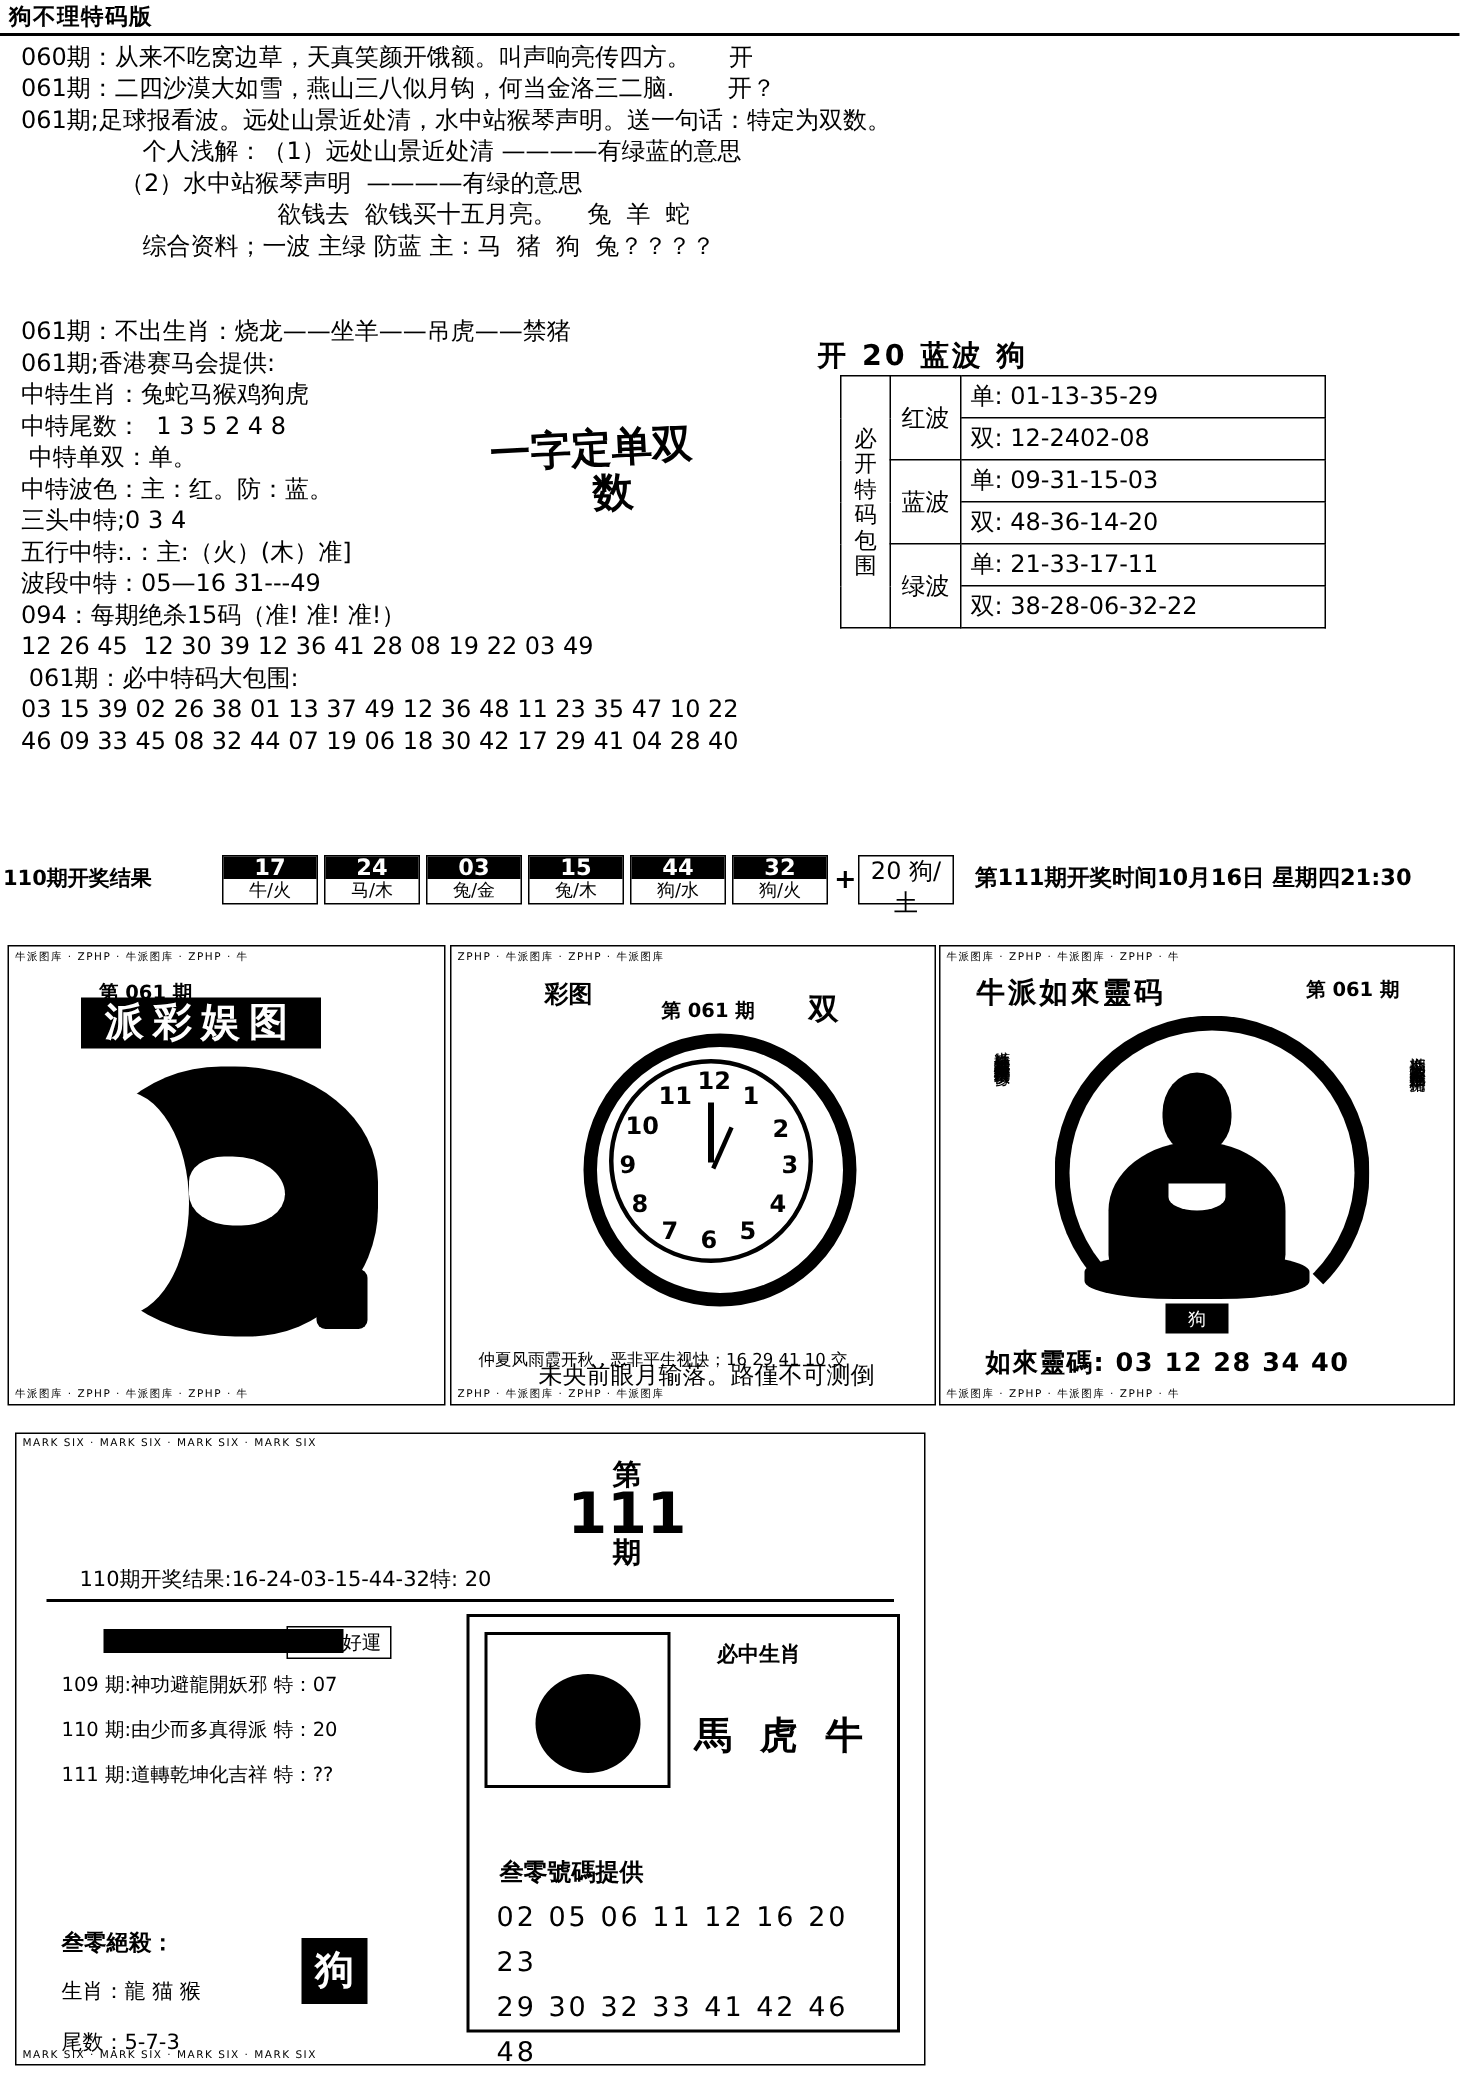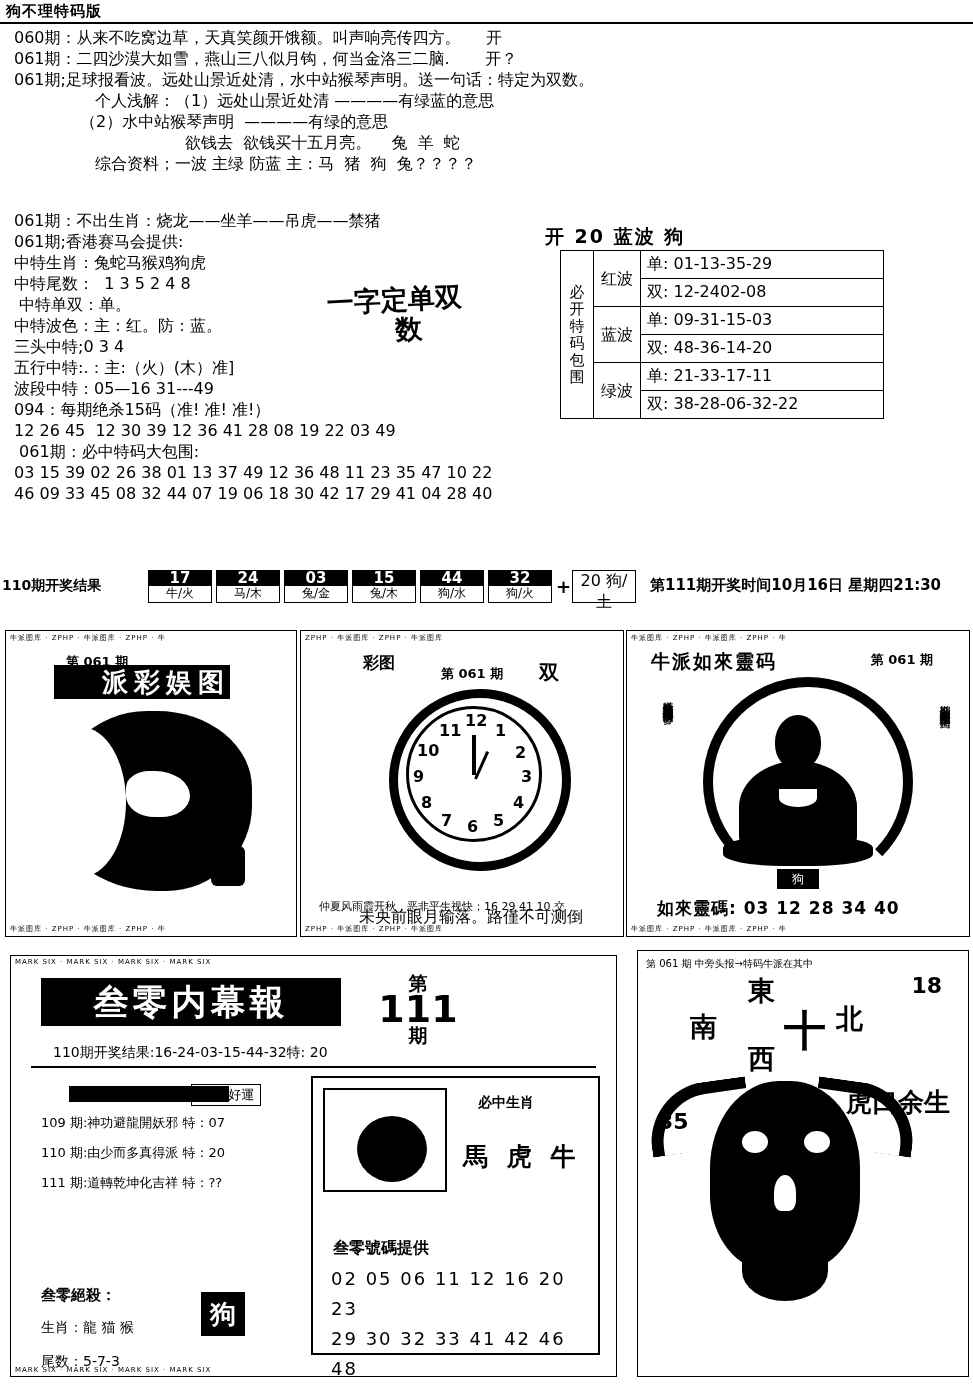--- a/index.html
+++ b/index.html
@@ -45,21 +45,21 @@
   .p3{left:626px;top:630px;width:342px;height:305px;}
   .p4{left:10px;top:955px;width:605px;height:420px;}
   .p5{left:637px;top:950px;width:330px;height:425px;}
 
   .frame-ticker{position:absolute;font-size:7px;letter-spacing:1px;white-space:nowrap;color:#000;}
   .tick-top{top:2px;left:4px;}
   .tick-bot{bottom:2px;left:4px;}
 
   
   .p1-title{position:absolute;left:60px;top:22px;font-size:13px;font-weight:bold;}
-  .p1-banner{position:absolute;left:48px;top:34px;width:128px;height:34px;background:#000;color:#fff;font-size:26px;font-weight:bold;text-align:center;line-height:34px;letter-spacing:6px;padding-left:48px;}
+  .p1-banner{position:absolute;left:48px;top:34px;width:160px;height:34px;background:#000;color:#fff;font-size:26px;font-weight:bold;text-align:center;line-height:34px;letter-spacing:6px;}
   .blob{position:absolute;left:46px;top:80px;width:200px;height:180px;background:#000;border-radius:50% 50% 45% 55%/55% 45% 50% 50%;}
   .blob-cut{position:absolute;left:30px;top:96px;width:90px;height:150px;background:#fff;border-radius:50%;}
   .blob-dot{position:absolute;left:205px;top:215px;width:34px;height:40px;background:#000;border-radius:6px;}
   .fish{position:absolute;left:120px;top:140px;width:64px;height:46px;background:#fff;border-radius:40% 60% 50% 50%;}
 
   
   .p2-title{position:absolute;left:140px;top:34px;font-size:13px;font-weight:bold;}
   .p2-sub{position:absolute;left:62px;top:22px;font-size:16px;font-weight:bold;}
   .p2-right{position:absolute;left:238px;top:28px;font-size:20px;font-weight:bold;}
   .clockring{position:absolute;left:88px;top:58px;width:164px;height:164px;border-radius:50%;border:9px solid #000;background:#fff;}
@@ -280,21 +280,20 @@
     <div class="bud-head"></div>
     <div class="bud-v"></div>
     <div class="bud-lap"></div>
     <div class="p3-badge">狗</div>
     <div class="p3-foot">如來靈碼: 03 12 28 34 40</div>
   </div>
 
   <div class="panel p4">
     <div class="frame-ticker tick-top">MARK SIX · MARK SIX · MARK SIX · MARK SIX</div>
     <div class="frame-ticker tick-bot">MARK SIX · MARK SIX · MARK SIX · MARK SIX</div>
-    <div class="np-head">叁零内幕報</div>
     <div class="np-issue">
       <span>第</span>
       <span class="big">111</span>
       <span>期</span>
     </div>
     <div class="np-prev">110期开奖结果:16-24-03-15-44-32特: 20</div>
     <div class="np-hr"></div>
 
     <div class="np-left">
       <div class="np-bar"></div>
@@ -318,32 +317,14 @@
       <div class="np-must">必中生肖</div>
       <div class="np-zodiac">馬 虎 牛</div>
       <div class="np-provide">叁零號碼提供</div>
       <div class="np-nums">
         <div>02  05  06  11  12  16  20  23</div>
         <div>29  30  32  33  41  42  46  48</div>
       </div>
     </div>
   </div>
 
-  <div class="panel p5">
-    <div class="sk-top">第 061 期 中旁头报→特码牛派在其中</div>
-    <div class="sk-18">18</div>
-    <div class="sk-35">35</div>
-    <div class="sk-dong">東</div>
-    <div class="sk-nan">南</div>
-    <div class="sk-bei">北</div>
-    <div class="sk-xi">西</div>
-    <div class="sk-cross">十</div>
-    <div class="sk-vert">虎口余生</div>
-    <div class="horn-l"></div>
-    <div class="horn-r"></div>
-    <div class="skull"></div>
-    <div class="skull-jaw"></div>
-    <div class="eye-l"></div>
-    <div class="eye-r"></div>
-    <div class="nose"></div>
-  </div>
 
 </div>
 
 </body></html>

